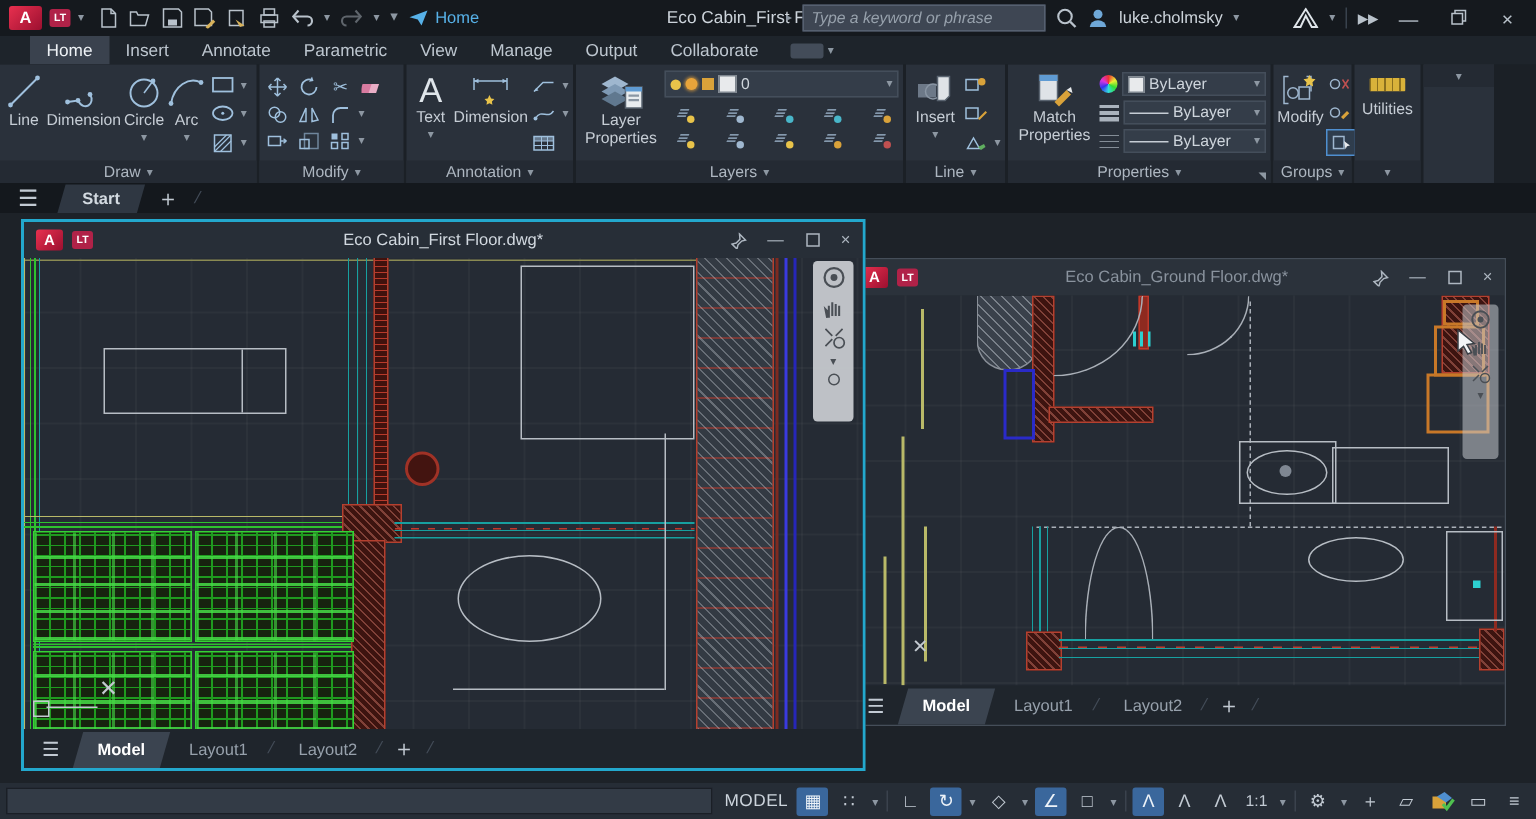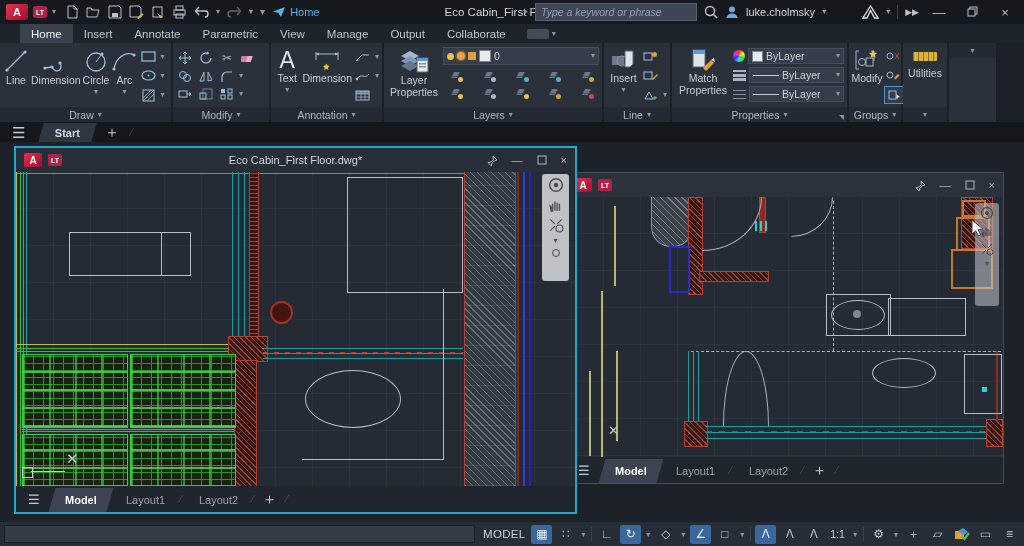--- a/index.html
+++ b/index.html
@@ -631,20 +631,21 @@
         <span>Start</span>
       </span>
     <span class="plus">＋</span>
     <span class="slash">/</span>
   </div>
 
   <div id="win2" class="acadwin">
     <div class="winbar">
       <span class="appbadge" style="width:18px;height:14px;font-size:10px;">A</span>
       <span class="ltbadge">LT</span>
+      <span class="wtitle">Eco Cabin_Ground Floor.dwg*</span>
       <span class="wctl">
         <svg width="11" height="11" viewBox="0 0 11 11">
             <path d="M6 1l4 4-2.5.7L5 8.2 4.3 11 1 7.7 3.8 7l2.5-2.5z" fill="none" stroke="#aeb7c1"></path>
           </svg>
         <span>—</span>
         <svg width="10" height="10" viewBox="0 0 10 10">
             <rect x="1" y="1" width="8" height="8" fill="none" stroke="#aeb7c1"></rect>
           </svg>
         <span>×</span>
       </span>

